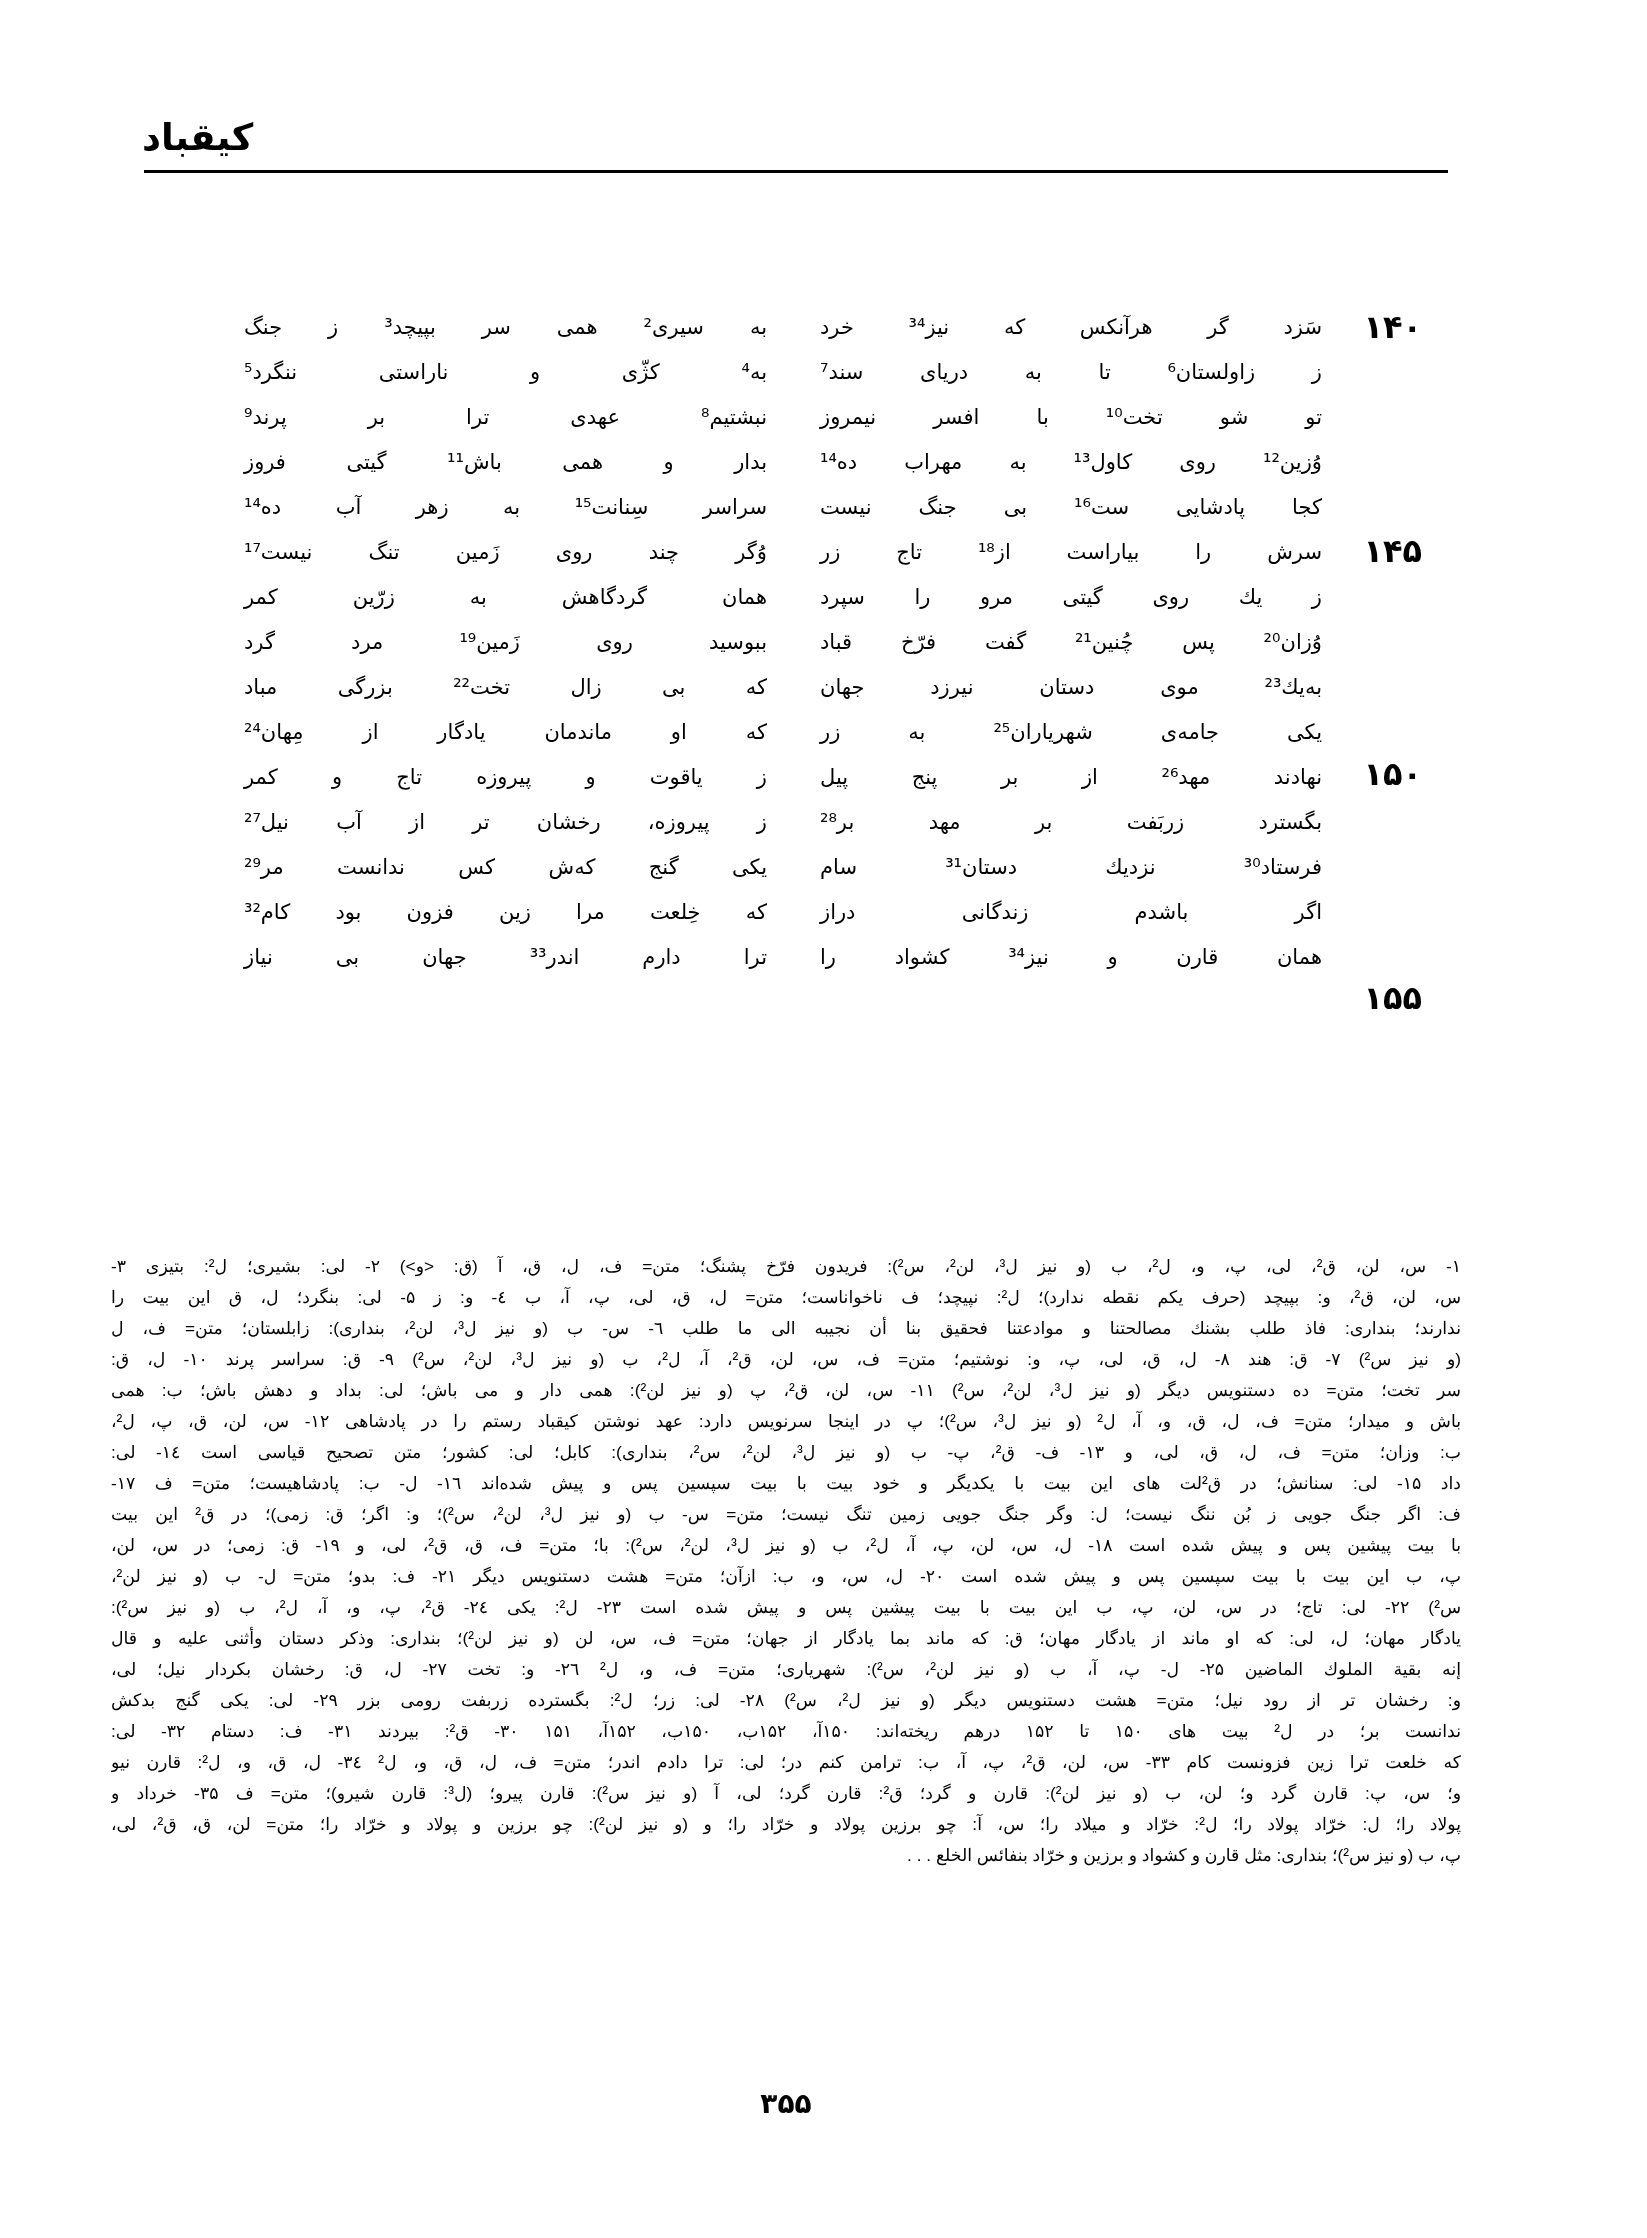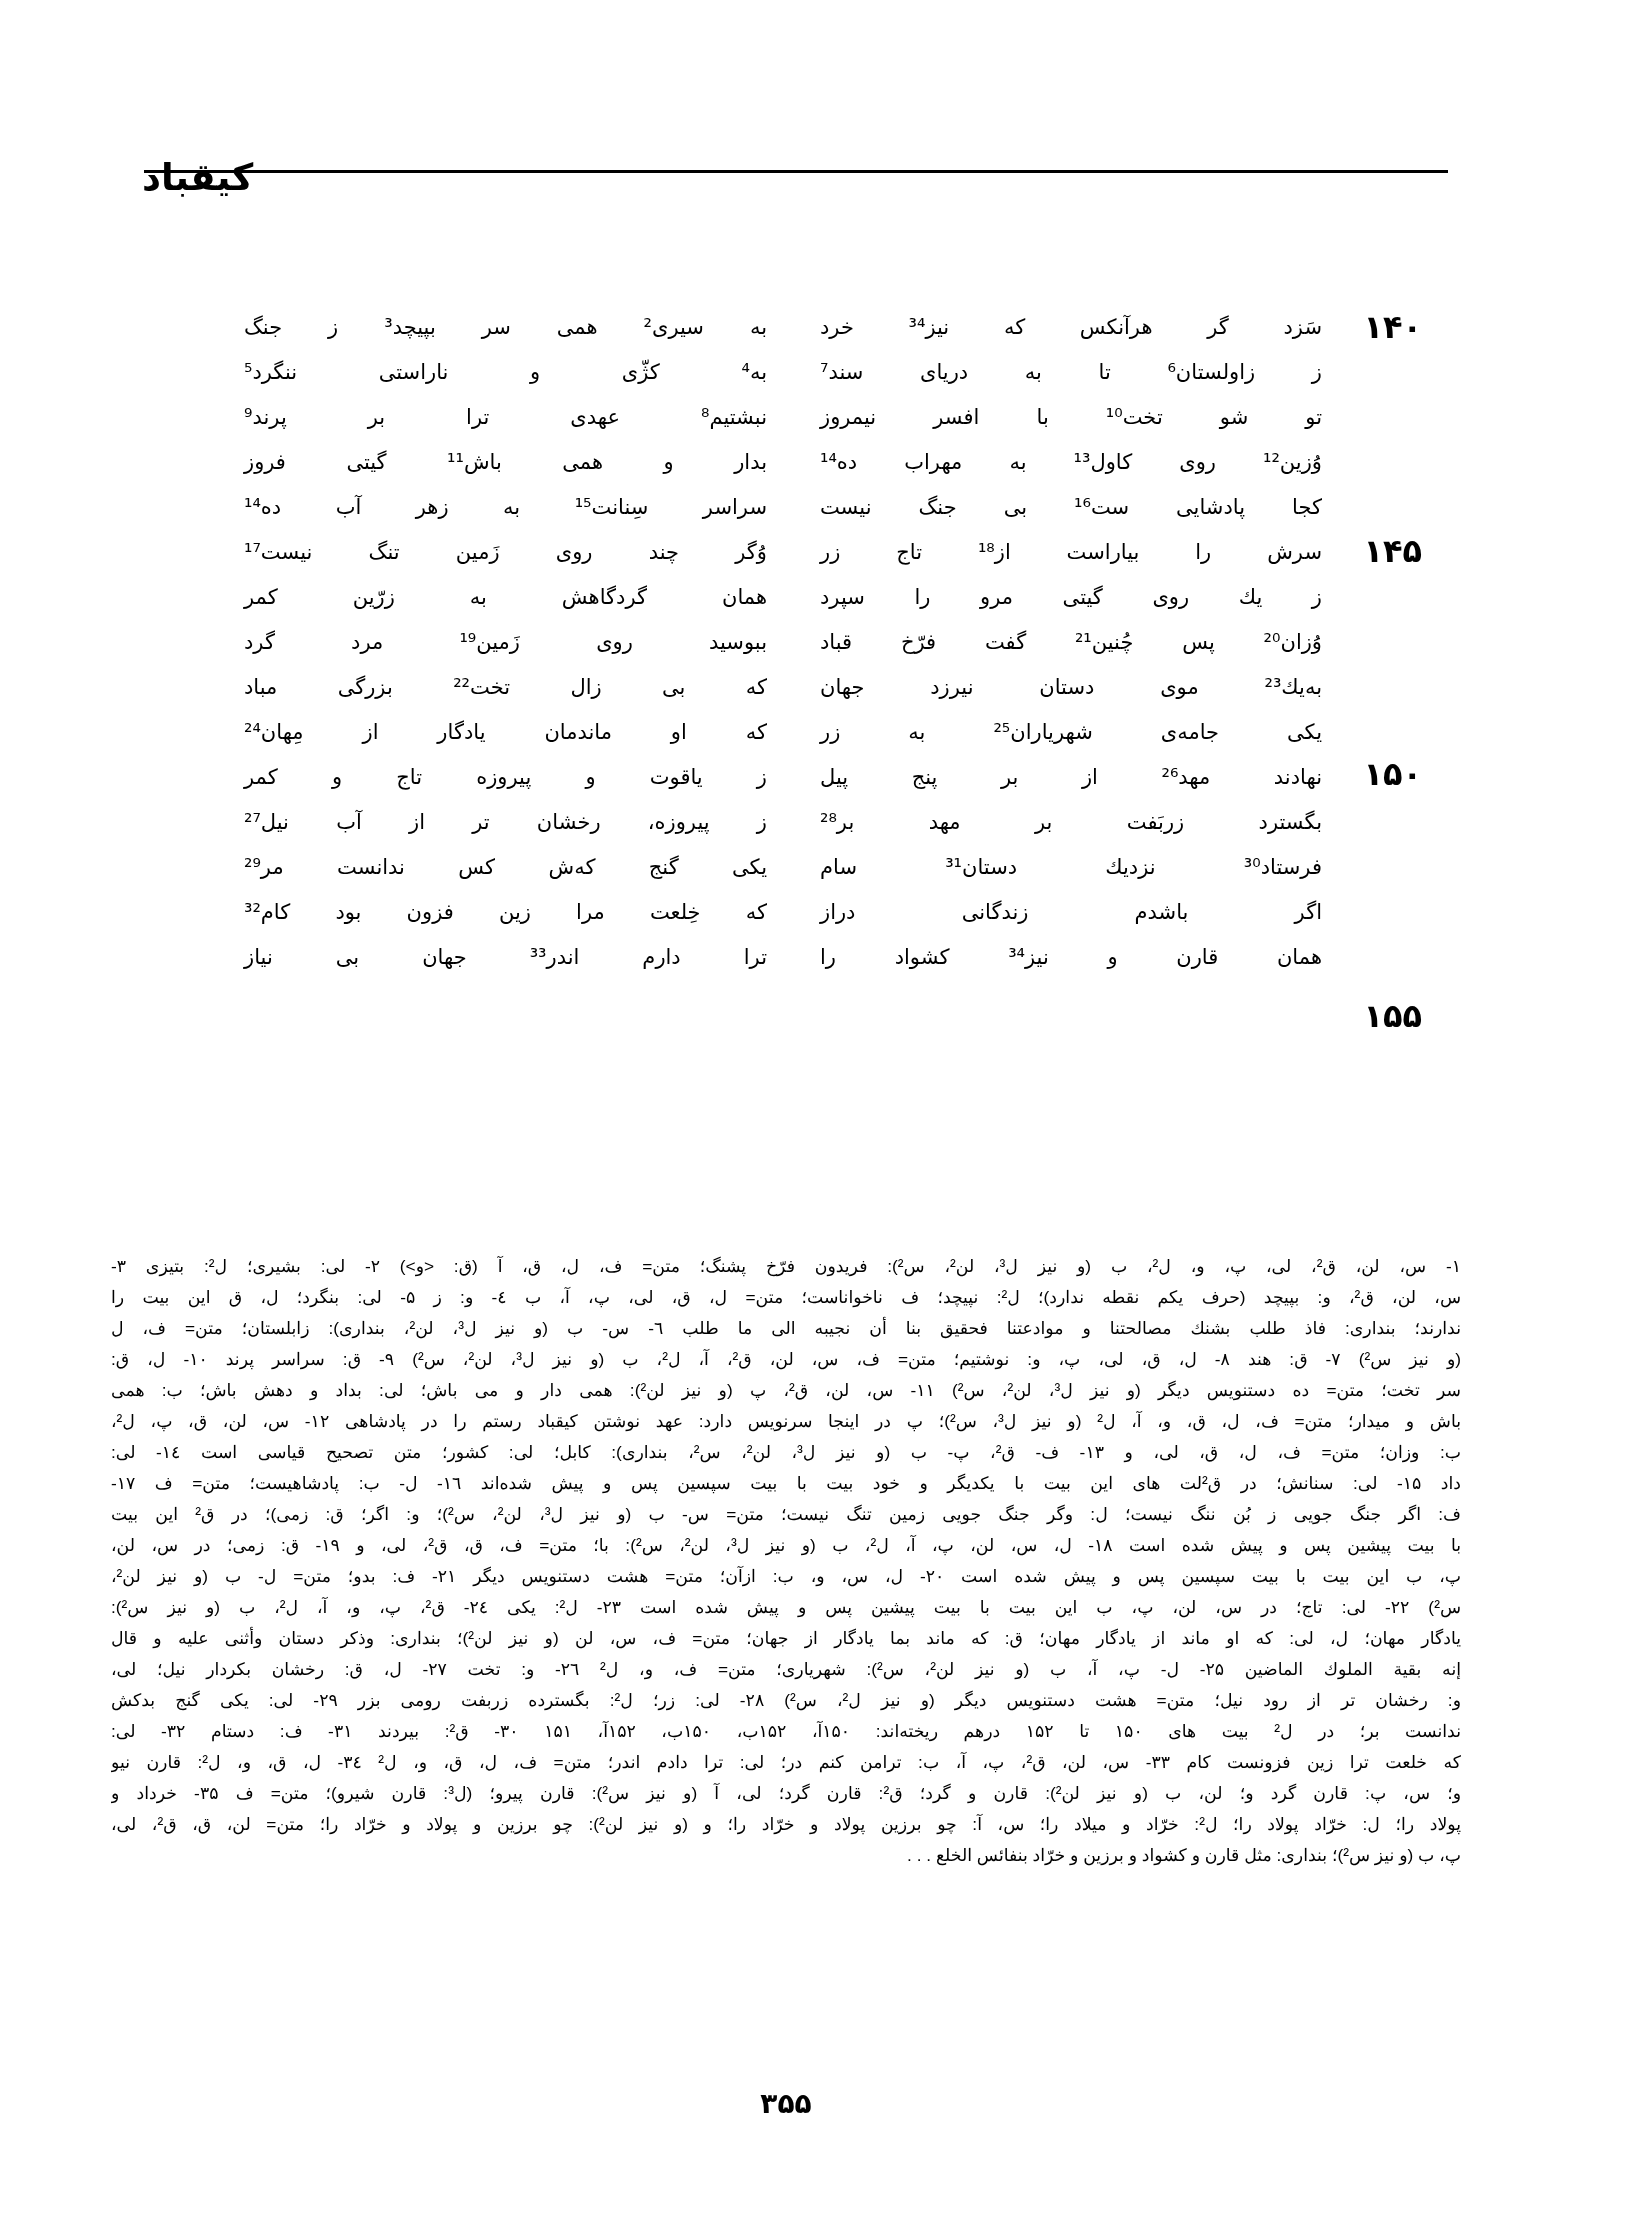--- a/index.html
+++ b/index.html
@@ -4,21 +4,20 @@
 <style>
   html, body { margin: 0; padding: 0; background: #ffffff; }
   body {
     width: 1648px; height: 2239px; position: relative; overflow: hidden;
     font-family: "DejaVu Sans", sans-serif; color: #000;
   }
   .running-title {
     position: absolute; left: 142px; top: 116px;
     font-size: 37px; font-weight: bold; direction: rtl;
     font-family: "DejaVu Sans", sans-serif;
-    margin-top: 40px;
   }
   .header-rule {
     position: absolute; left: 144px; top: 170px; width: 1304px; height: 2.8px; background: #000;
   }
   .verses { position: absolute; top: 305px; left: 0; width: 1648px; }
   .col {
     position: absolute; direction: rtl; font-family: "DejaVu Sans", sans-serif;
     font-size: 21px; line-height: 45px;
   }
   .col-right { left: 820px; width: 502px; }
@@ -46,21 +45,21 @@
 </head>
 <body>
 
 <div class="running-title">کیقباد</div>
 <div class="header-rule"></div>
 
 <div class="verses">
   <div class="verse-num" style="top:0px">۱۴۰</div>
   <div class="verse-num" style="top:224px">۱۴۵</div>
   <div class="verse-num" style="top:447px">۱۵۰</div>
-  <div class="verse-num" style="top:689px">۱۵۵</div>
+  <div class="verse-num" style="top:671px">۱۵۵</div>
 
   <div class="col col-right">
     <div class="verse-line">سَزد گر هرآنکس که نیز³⁴ خرد</div>
     <div class="verse-line">ز زاولستان⁶ تا به دریای سند⁷</div>
     <div class="verse-line">تو شو تخت¹⁰ با افسر نیمروز</div>
     <div class="verse-line">وُزین¹² روی کاول¹³ به مهراب ده¹⁴</div>
     <div class="verse-line">کجا پادشایی ست¹⁶ بی جنگ نیست</div>
     <div class="verse-line">سرش را بیاراست از¹⁸ تاج زر</div>
     <div class="verse-line">ز یك روی گیتی مرو را سپرد</div>
     <div class="verse-line">وُزان²⁰ پس چُنین²¹ گفت فرّخ قباد</div>

